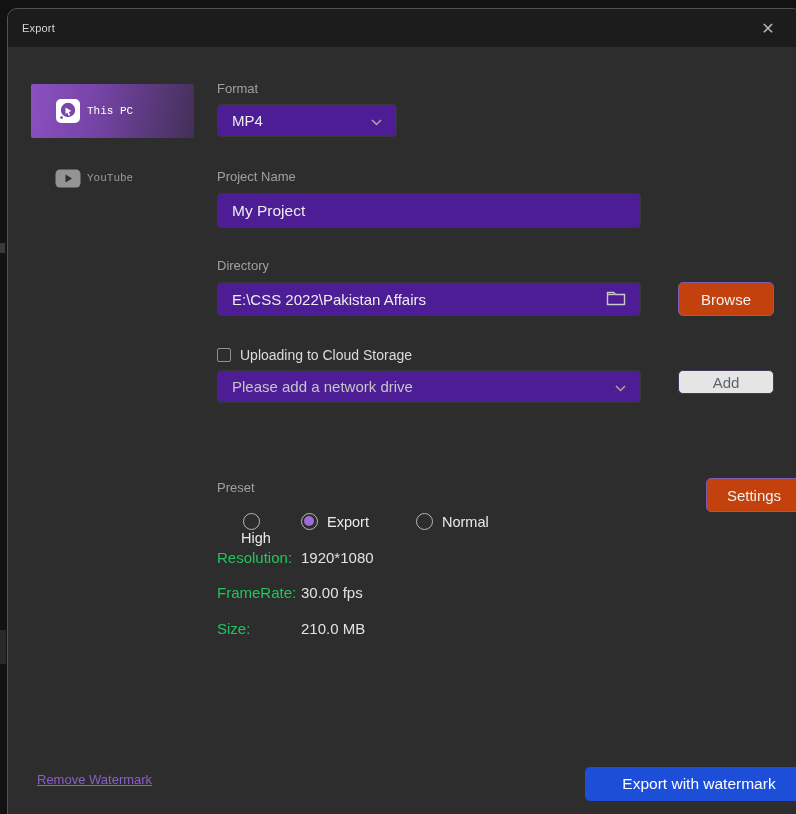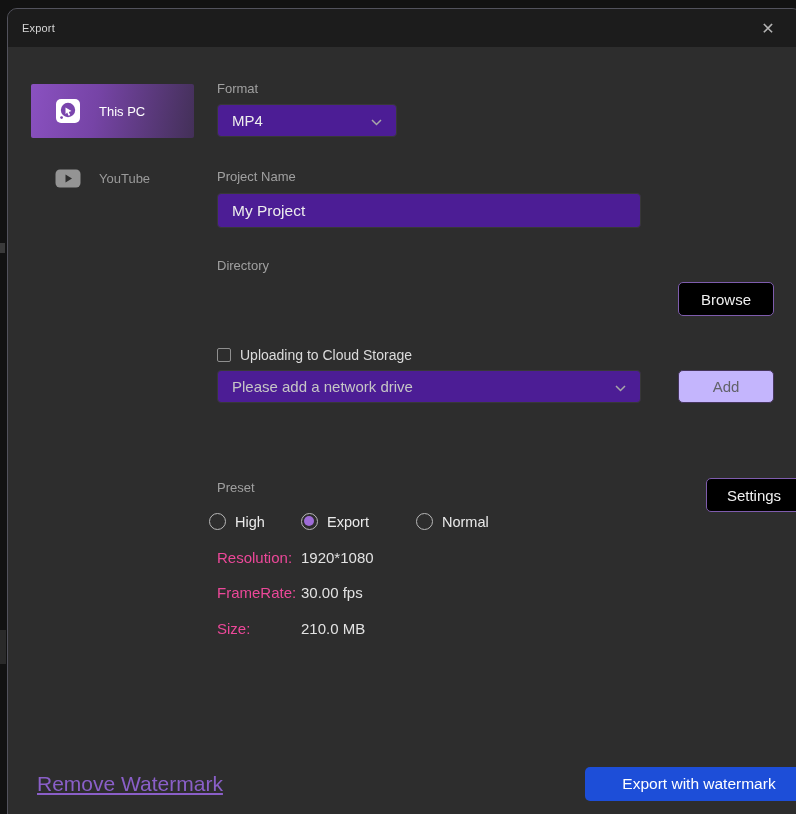--- a/index.html
+++ b/index.html
@@ -39,21 +39,21 @@
     position:absolute; left:23px; width:163px;
     display:flex; align-items:center; cursor:pointer;
   }
   .side-item.pc {
     top:75px; height:54px; padding-left:24px;
     background:linear-gradient(100deg,#8a51c0 0%,#7644a6 40%,#433058 100%);
     border-radius:2px;
   }
   .side-item.yt { top:148px; height:42px; padding-left:24px; }
   .side-item .icon { width:26px; display:flex; justify-content:center; }
-  .side-item .lbl { margin-left:18px; font-size:13px; }
+  .side-item .lbl { margin-left:6px; font-size:11px;font-family:Liberation Mono, monospace; }
   .side-item.pc .lbl { color:#ffffff; }
   .side-item.yt .lbl { color:#9a9a9a; }
 
   
   .field-label { position:absolute; font-size:13px; color:#a0a0a0; }
   .box {
     position:absolute; background:#4c1d95; border:1px solid #383838;
     border-radius:4px; display:flex; align-items:center;
     padding:0 14px; color:#ededed; font-size:15px;
   }
@@ -68,63 +68,63 @@
   .lab-preset   { left:209px; top:471px; }
 
   .chev { flex:none; margin-left:10px; }
   .folder { flex:none; margin-left:10px; cursor:pointer; }
 
   
   .btn {
     position:absolute; width:96px; display:flex; align-items:center; justify-content:center;
     border-radius:5px; font-size:15px; cursor:pointer;
   }
-  .btn.outline { background:#000000; border:1px solid #7e5cad; color:#f0f0f0; }
+  .btn.outline { background:#c2410c; border:1px solid #7e5cad; color:#f0f0f0; }
   .btn-browse   { left:670px; top:273px; height:34px; }
   .btn-settings { left:670px; top:469px; height:34px;margin-left:28px; }
   .btn-add {
-    left:670px; top:361px; height:33px;
-    background:#c4b5fd; border:1px solid #46355c; color:#62626a; cursor:default;
+    left:670px; top:361px; height:24px;
+    background:#e5e5e5; border:1px solid #46355c; color:#62626a; cursor:default;
   }
 
   
   .cloud-row {
     position:absolute; left:209px; top:338px;
     display:flex; align-items:center; cursor:pointer;
   }
   .checkbox {
     width:14px; height:14px; border:1px solid #8f8f8f; border-radius:2px;
     background:transparent;
   }
   .cloud-row .lbl { margin-left:9px; font-size:14px; color:#dcdcdc; }
 
   
   .radio-row { position:absolute; top:504px; display:flex; align-items:center; cursor:pointer; }
-  .radio-high   { left:201px; }
+  .radio-high   { left:224px;flex-direction:column; }
   .radio-middle { left:293px; }
   .radio-normal { left:408px; }
   .radio {
     position:relative; width:17px; height:17px; border-radius:50%;
     border:1.5px solid #b8b8b8; background:transparent; flex:none;
   }
   .radio.selected::after {
     content:""; position:absolute; left:2px; top:2px; width:10px; height:10px;
     border-radius:50%; background:#9e6cd8;
   }
   .radio-row .lbl { margin-left:9px; font-size:14.5px; color:#eaeaea; }
 
   
-  .info-label { position:absolute; left:209px; font-size:15px; color:#ec4899; }
+  .info-label { position:absolute; left:209px; font-size:15px; color:#22c55e; }
   .info-value { position:absolute; left:293px; font-size:15px; color:#e2e2e2; }
   .row1 { top:540px; } .row2 { top:575px; } .row3 { top:611px; }
 
   
   .watermark-link {
     position:absolute; left:29px; top:763px;
-    font-size:21px; color:#8a5fc8; text-decoration:underline; cursor:pointer;
+    font-size:13px; color:#8a5fc8; text-decoration:underline; cursor:pointer;
   }
   .btn-export {
     position:absolute; left:577px; top:758px; width:228px; height:34px;
     background:#1d4ed8; border-radius:5px; color:#ffffff; font-size:15.5px;
     display:flex; align-items:center; justify-content:center; cursor:pointer;
   }
 </style>
 </head>
 <body>
 
@@ -169,20 +169,29 @@
         </svg>
     </span>
   </div>
 
   <div class="field-label lab-project">Project Name</div>
   <div class="box inp-project">
     <span class="grow">My Project</span>
   </div>
 
   <div class="field-label lab-dir">Directory</div>
+  <div class="box inp-dir">
+    <span class="grow">E:\CSS 2022\Pakistan Affairs</span>
+    <span class="folder">
+      <svg width="20" height="17" viewBox="0 0 20 17">
+        <path d="M1.5 3.5 h6.2 l1.8 2 h9 v10 h-17 z" fill="none" stroke="#c8c8c8" stroke-width="1.4"></path>
+        <path d="M1.5 5.5 h7" stroke="#c8c8c8" stroke-width="1.4" fill="none"></path>
+      </svg>
+    </span>
+  </div>
   <div class="btn outline btn-browse">Browse</div>
 
   <div class="cloud-row">
     <span class="checkbox"></span>
     <span class="lbl">Uploading to Cloud Storage</span>
   </div>
   <div class="box sel-network">
     <span class="grow">Please add a network drive</span>
     <span class="chev">
       <svg width="11" height="7" viewBox="0 0 11 7">

